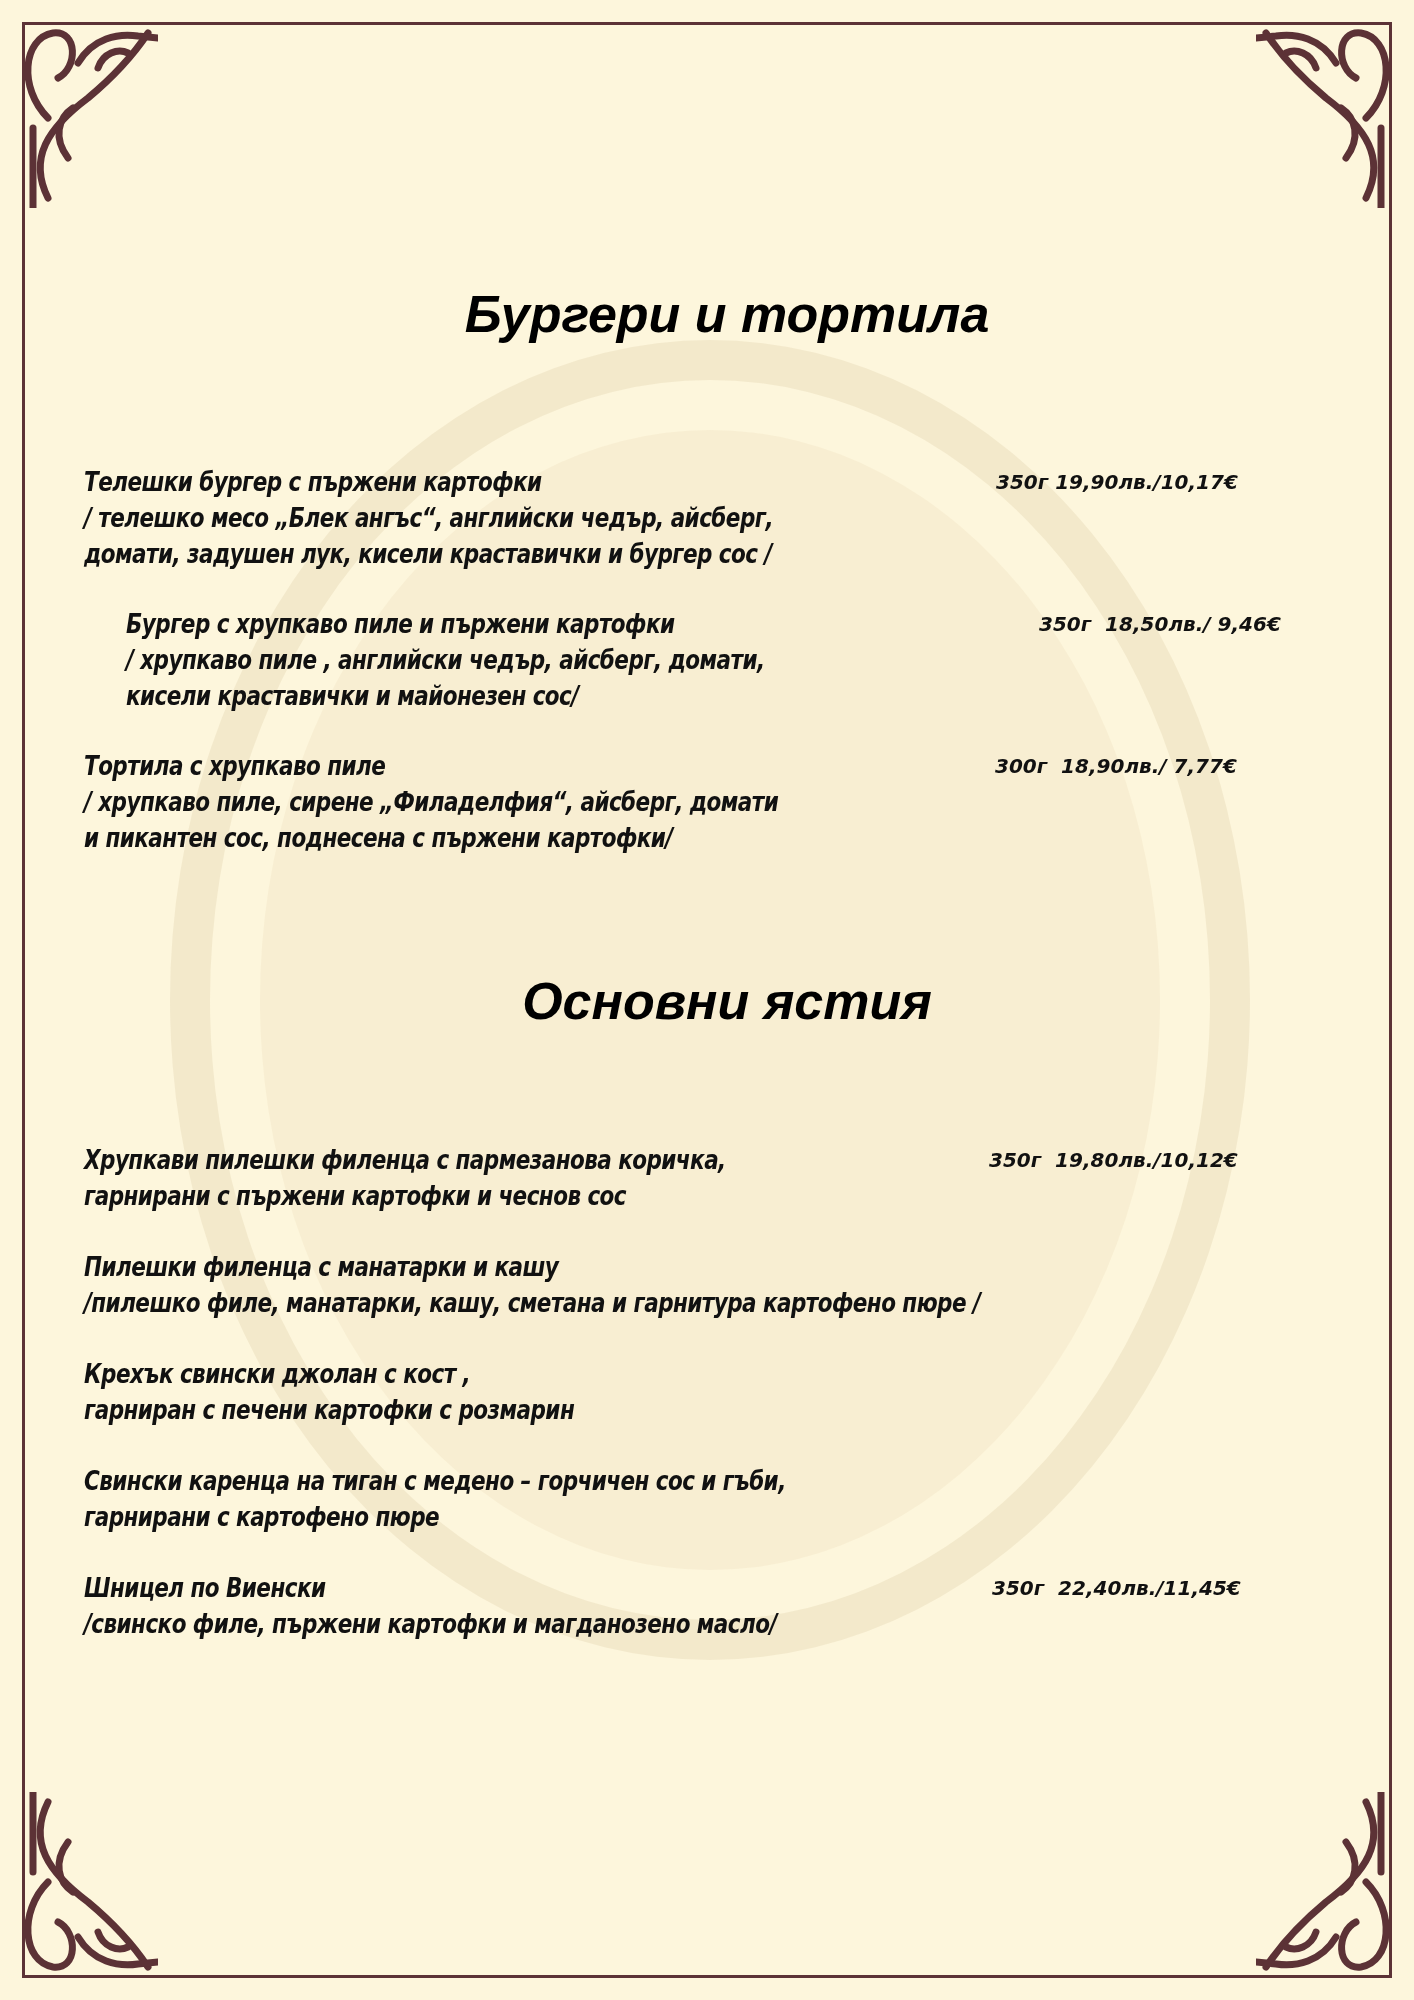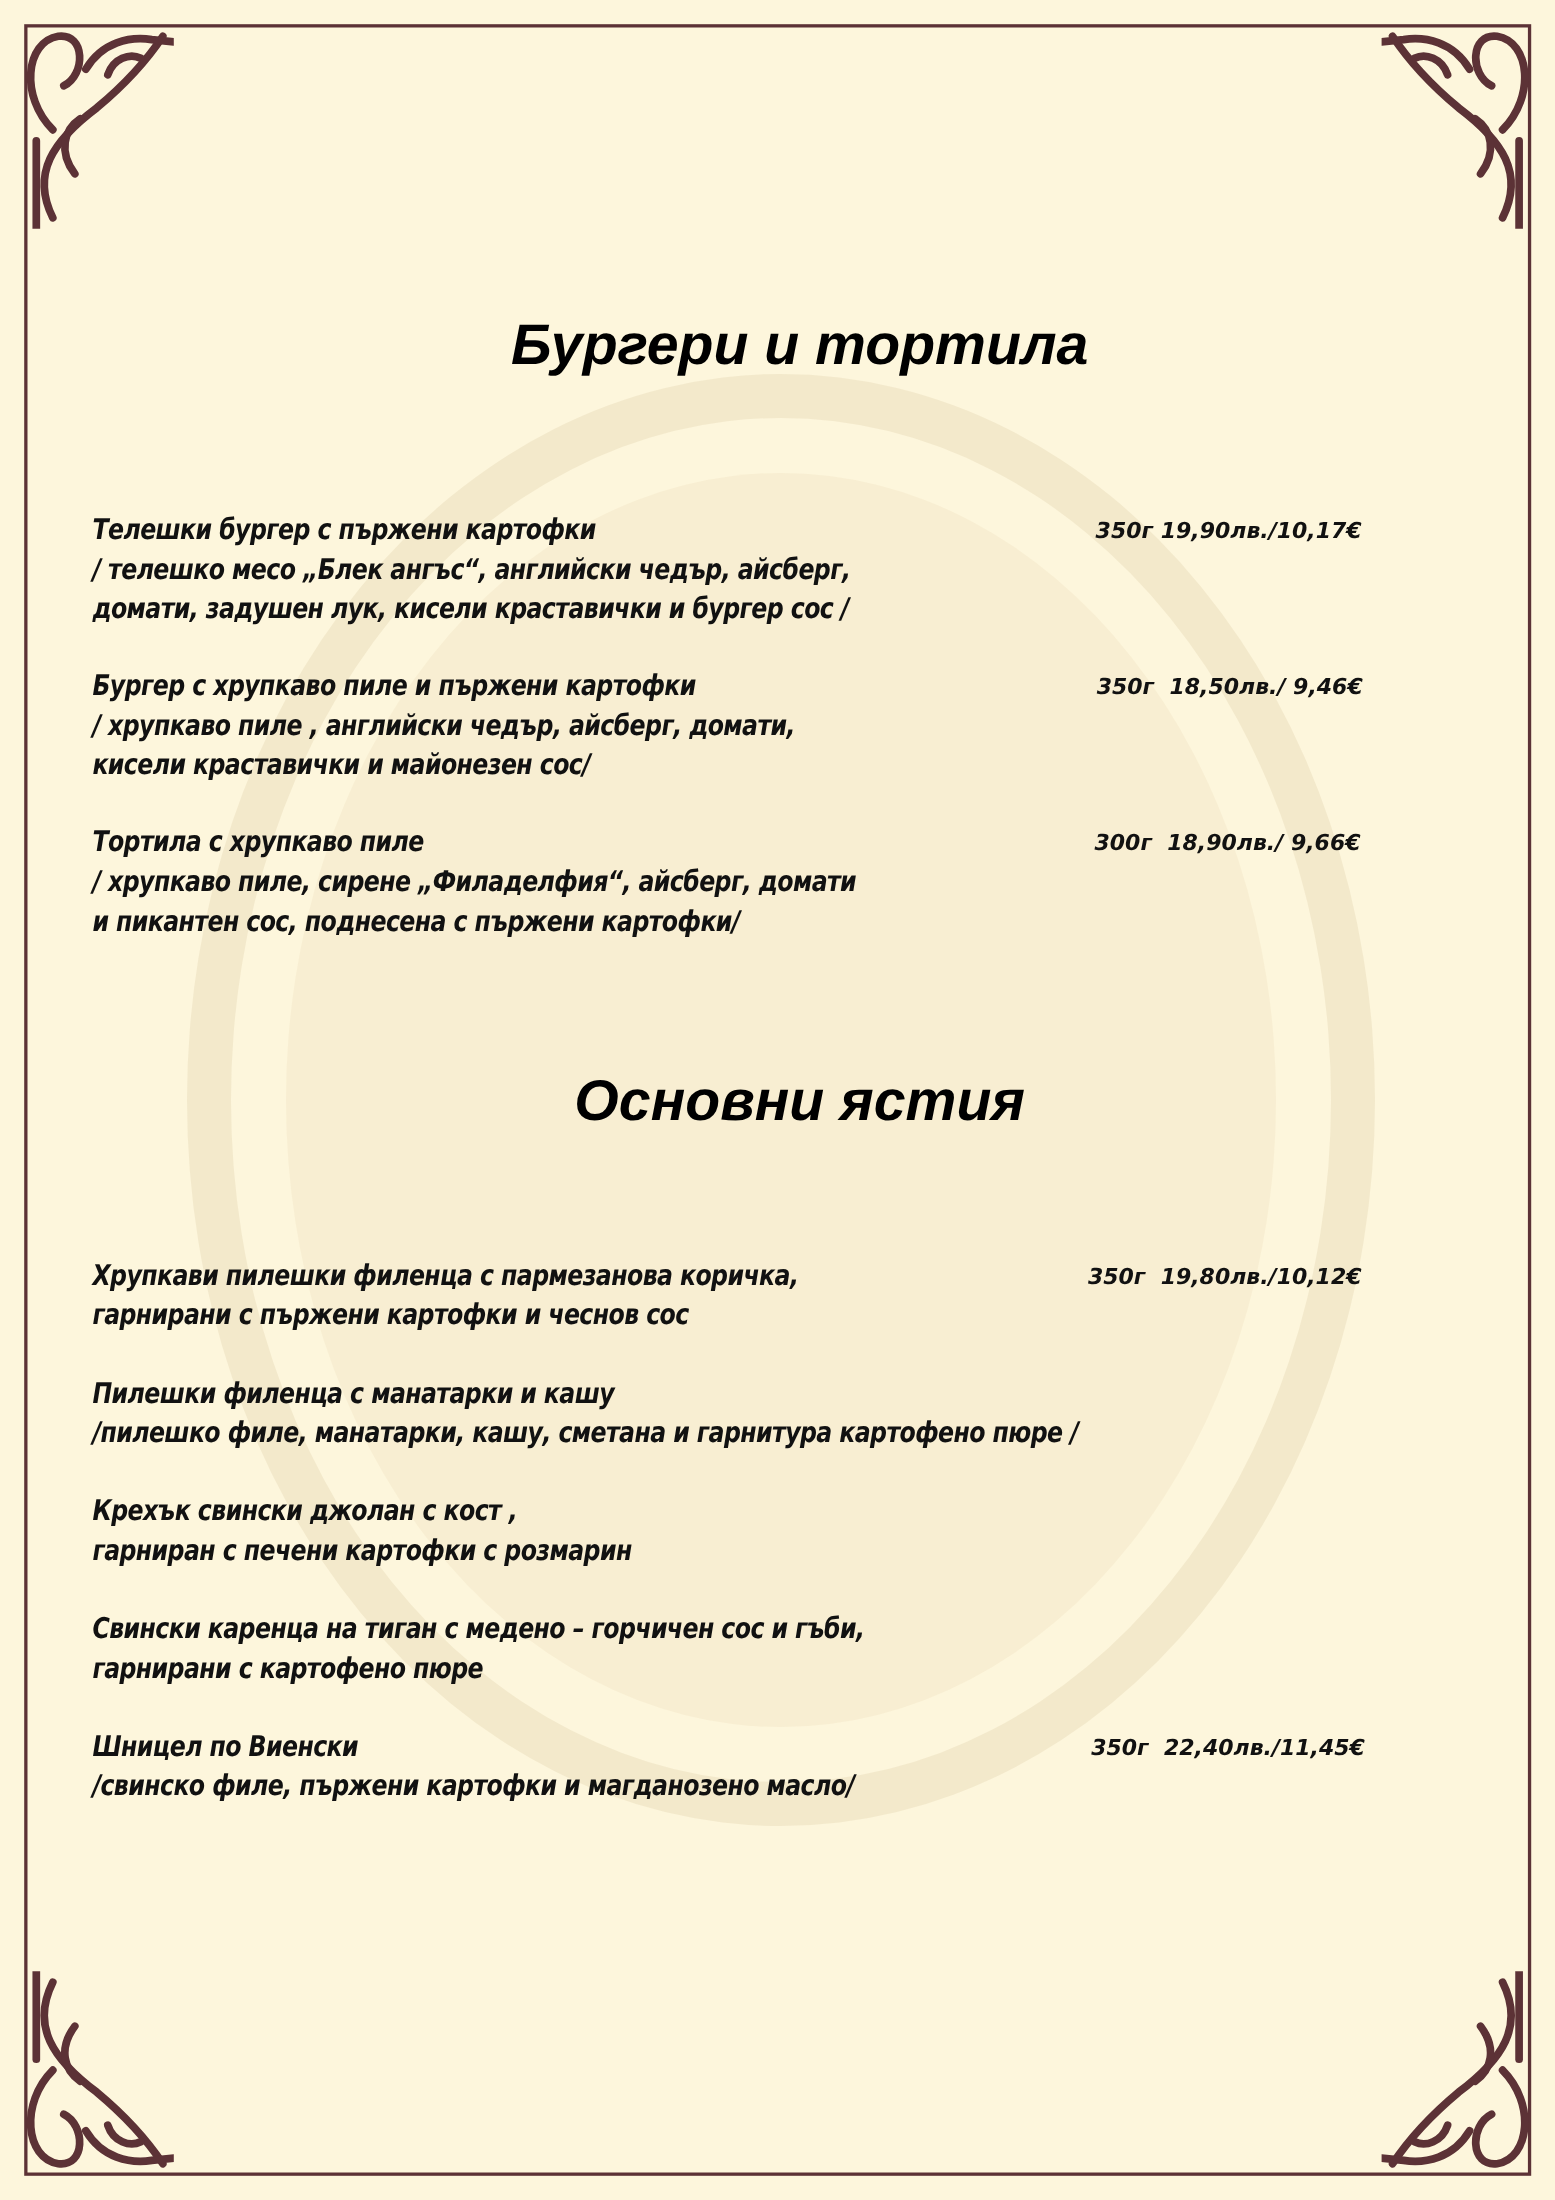--- a/index.html
+++ b/index.html
@@ -82,32 +82,32 @@
 
 <div class="heading" style="top:284px;">Бургери и тортила</div>
 
 <div class="item" style="top:464px;">
   <span class="name">Телешки бургер с пържени картофки</span>
   <span class="desc"> / телешко месо „Блек ангъс“, английски чедър, айсберг,</span>
   <span class="desc">домати, задушен лук, кисели краставички и бургер сос /</span>
   <span class="price" style="left:912px;">350г 19,90лв./10,17€</span>
 </div>
 
-<div class="item" style="top:606px;">
+<div class="item" style="top:606px;margin-left:42px;">
   <span class="name">Бургер с хрупкаво пиле и пържени картофки</span>
   <span class="desc">/ хрупкаво пиле , английски чедър, айсберг, домати,</span>
   <span class="desc">кисели краставички и майонезен сос/</span>
   <span class="price" style="left:913px;">350г  18,50лв./ 9,46€</span>
 </div>
 
 <div class="item" style="top:748px;">
   <span class="name">Тортила с хрупкаво пиле</span>
   <span class="desc">/ хрупкаво пиле, сирене „Филаделфия“, айсберг, домати</span>
   <span class="desc">и пикантен сос, поднесена с пържени картофки/</span>
-  <span class="price" style="left:911px;">300г  18,90лв./ 9,66€</span>
+  <span class="price" style="left:911px;">300г  18,90лв./ 7,77€</span>
 </div>
 
 <div class="heading" style="top:971px;">Основни ястия</div>
 
 <div class="item" style="top:1142px;">
   <span class="name">Хрупкави пилешки филенца с пармезанова коричка,</span>
   <span class="desc">гарнирани с пържени картофки и чеснов сос</span>
   <span class="price" style="left:905px;">350г  19,80лв./10,12€</span>
 </div>
 

